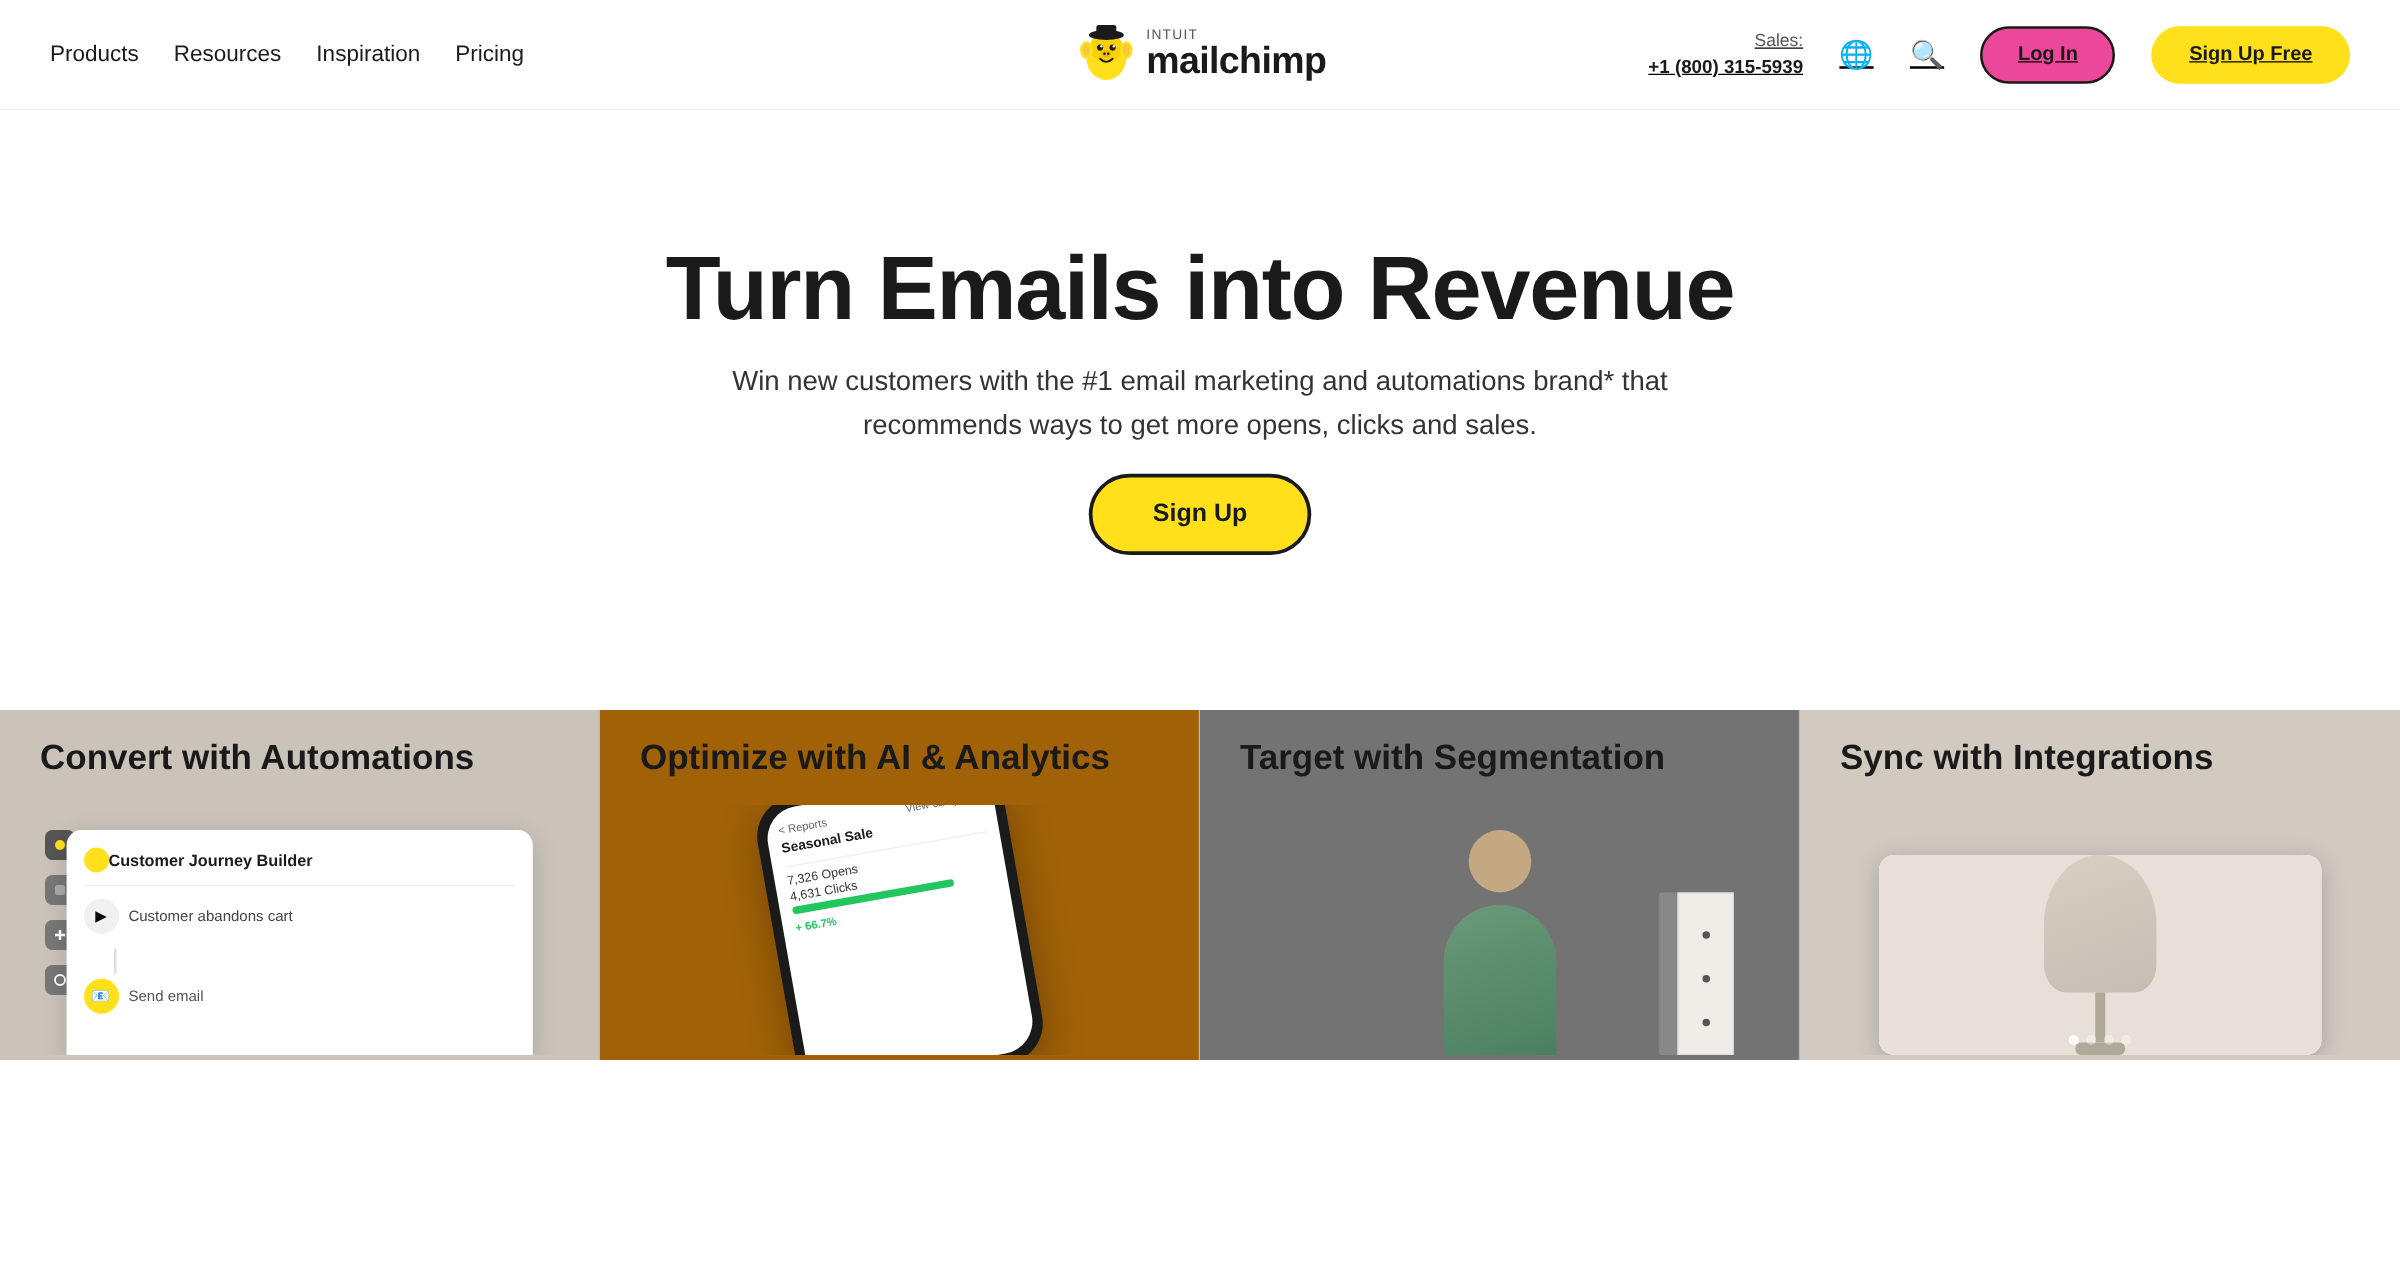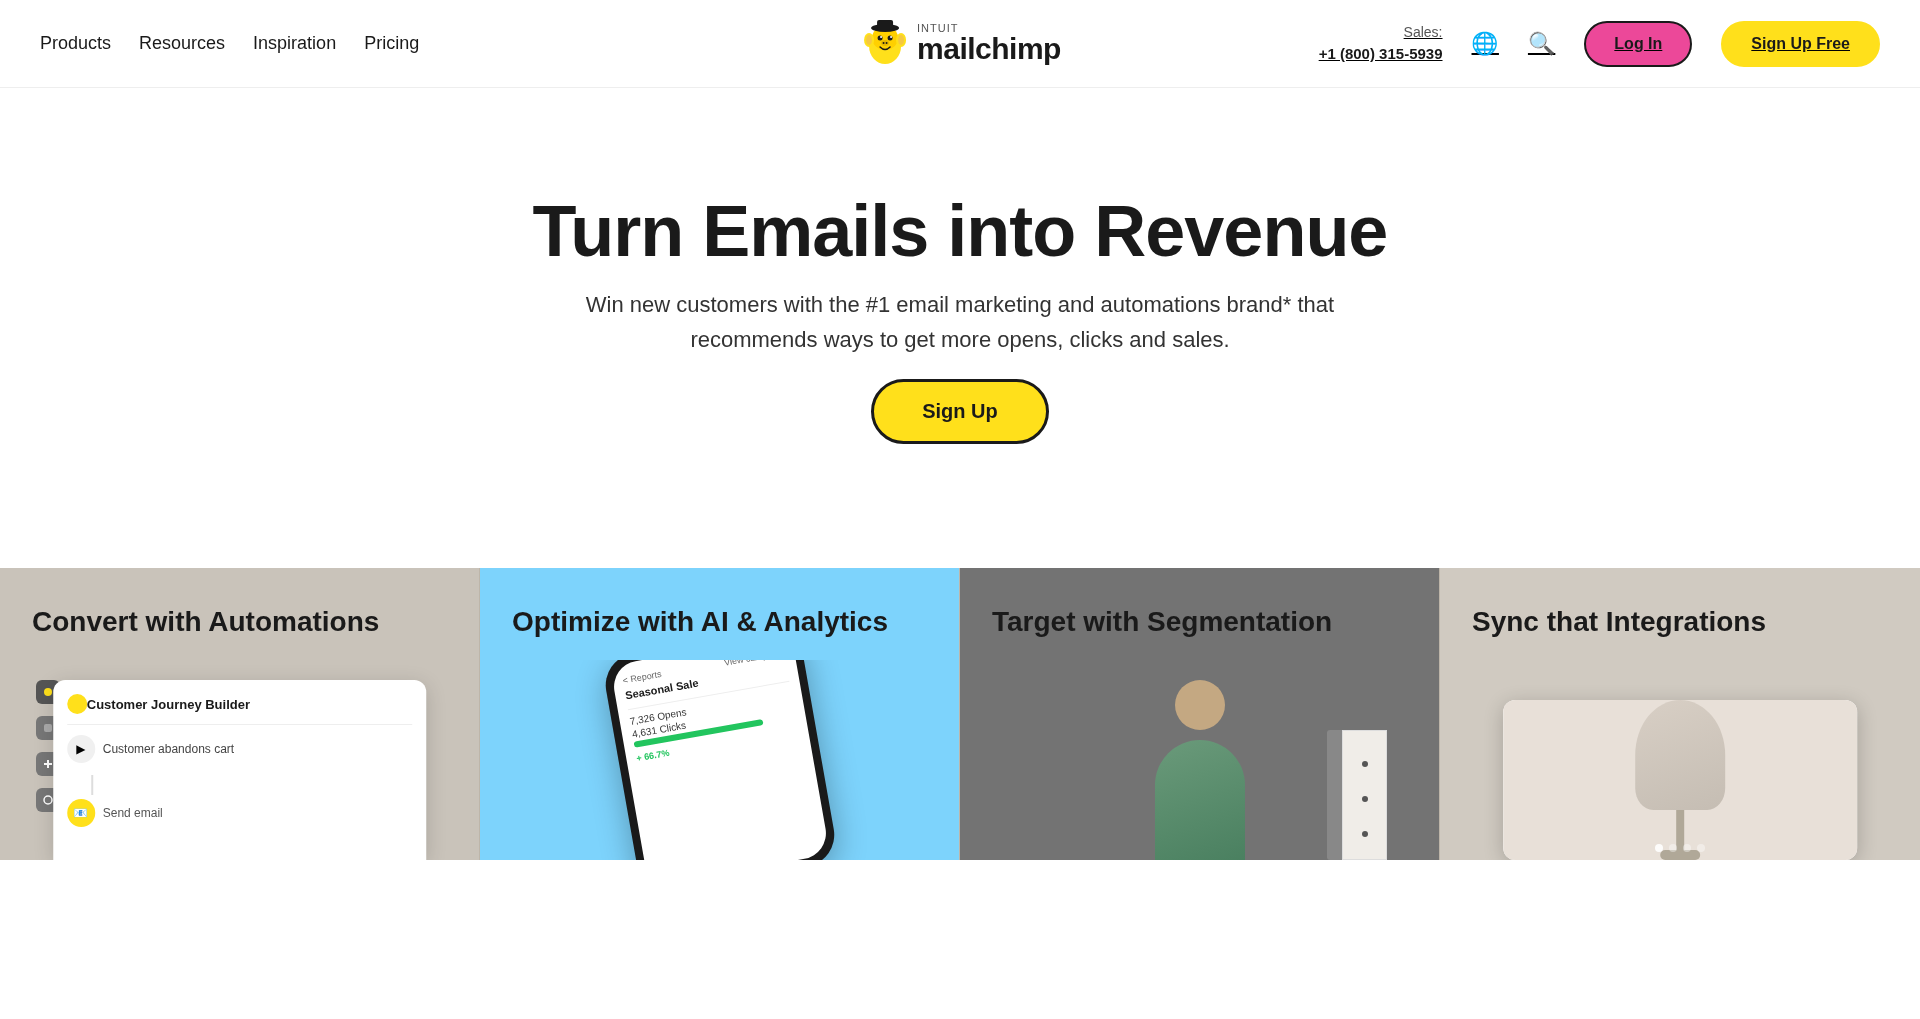--- a/index.html
+++ b/index.html
@@ -155,31 +155,31 @@
     }
 
     
     .features {
       display: grid;
       grid-template-columns: repeat(4, 1fr);
       background: #d6cfc4;
     }
     .feature-card {
       background: #c8c0b4;
-      padding: 36px 32px 0;
+      padding: 20px 32px 0;
       overflow: hidden;
       position: relative;
       min-height: 280px;
       border-right: 1px solid #bdb5a9;
     }
     .feature-card:last-child {
       border-right: none;
     }
     .feature-card:nth-child(1) { background: #c9c3ba; }
-    .feature-card:nth-child(2) { background: #7dd3fc; }
+    .feature-card:nth-child(2) { background: #a16207; }
     .feature-card:nth-child(3) { background: #737373; }
     .feature-card:nth-child(4) { background: #d0cac1; }
 
     .feature-title {
       font-size: 28px;
       font-weight: 700;
       color: #1a1a1a;
       line-height: 1.3;
       margin-bottom: 20px;
     }
@@ -489,21 +489,21 @@
         <div style="width:45px; height:130px; background:#f0ede8; border:1px solid #ddd; position:absolute; left:15px;">
           <div style="width:6px; height:6px; border-radius:50%; background:#555; position:absolute; top:30px; left:50%; transform:translateX(-50%);"></div>
           <div style="width:6px; height:6px; border-radius:50%; background:#555; position:absolute; top:65px; left:50%; transform:translateX(-50%);"></div>
           <div style="width:6px; height:6px; border-radius:50%; background:#555; position:absolute; top:100px; left:50%; transform:translateX(-50%);"></div>
         </div>
       </div>
     </div>
   </div>
 
   <div class="feature-card" style="position:relative;">
-    <h2 class="feature-title">Sync that Integrations</h2>
+    <h2 class="feature-title">Sync with Integrations</h2>
     <div class="feature-image-area">
       <div class="device-mockup">
 
         <div style="background:#e8e0d8; width:100%; height:100%; display:flex; align-items:flex-end; justify-content:center; padding-bottom:0;">
 
           <div style="position:relative; width:100px; height:160px; margin: 0 auto;">
             <div style="width:90px; height:110px; background:linear-gradient(160deg, #d8cfc5, #c5bdb3); border-radius:50% 50% 20% 20%; position:absolute; top:0; left:5px;"></div>
             <div style="width:8px; height:40px; background:#b0a898; position:absolute; bottom:10px; left:46px;"></div>
             <div style="width:40px; height:10px; background:#b0a898; border-radius:5px; position:absolute; bottom:0; left:30px;"></div>
           </div>

